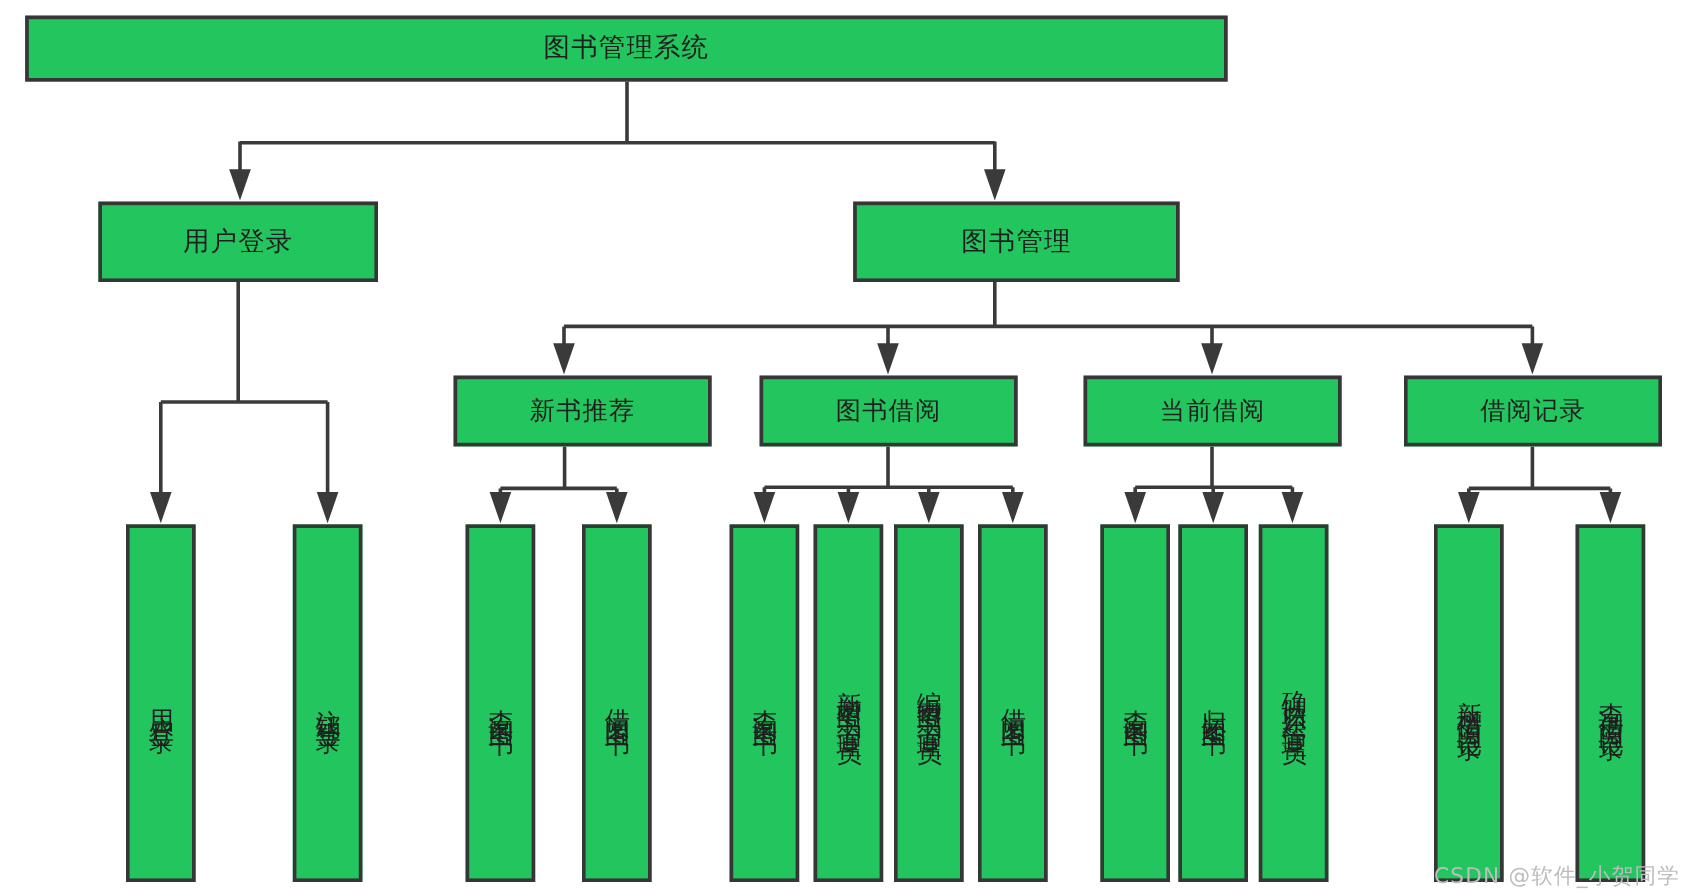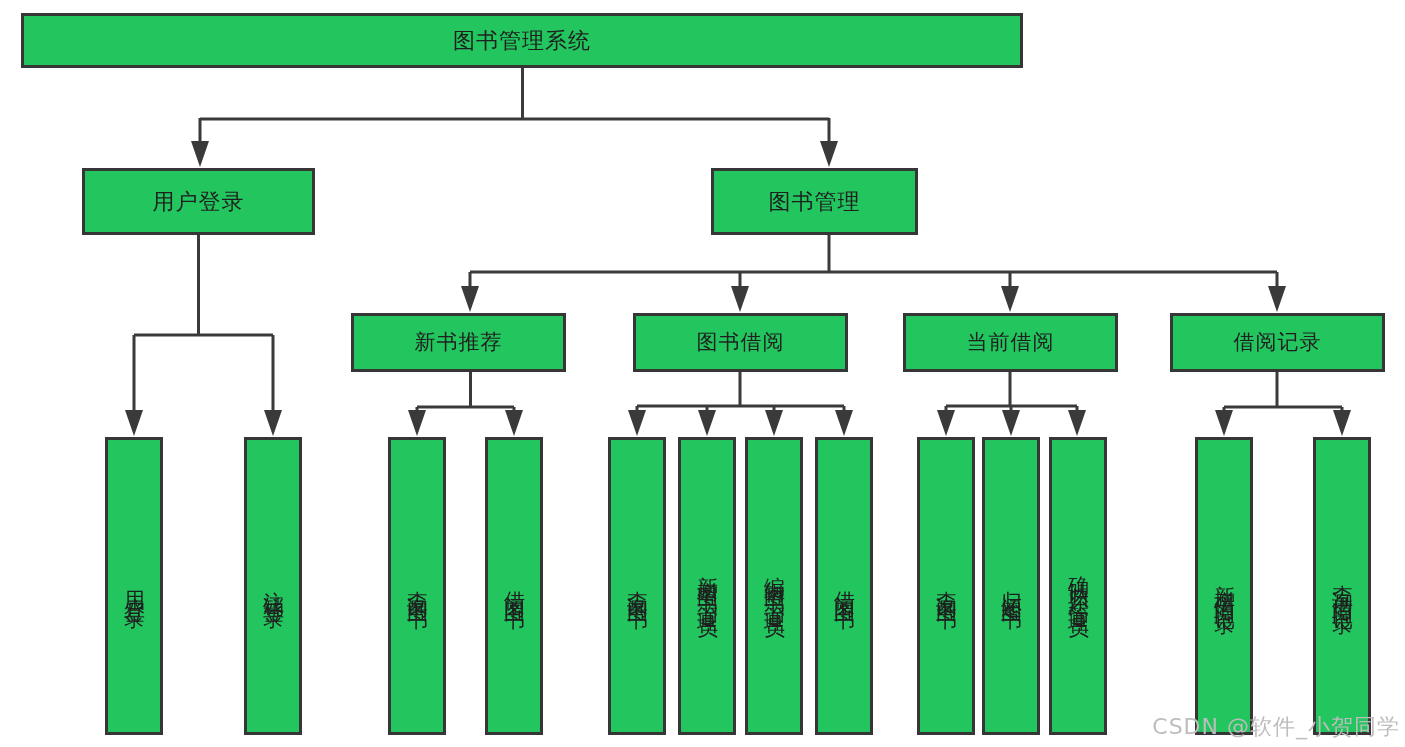--- a/index.html
+++ b/index.html
@@ -26,33 +26,33 @@
   .h-node{font-size:21px;letter-spacing:1px;}
   .v-node{
     width:58px;height:298px;top:437px;
     font-size:21px;
     writing-mode:vertical-rl;
     letter-spacing:6px;
     padding:6px 0;
   }
   #root-box{left:21px;top:13px;width:1002px;height:55px;font-size:22px;}
   #branch-user{left:82px;top:168px;width:233px;height:67px;font-size:22px;}
-  #branch-book{left:711px;top:168px;width:207px;height:67px;font-size:22px;}
+  #branch-book{left:711px;top:168px;width:272px;height:67px;font-size:22px;}
   .module{top:313px;width:215px;height:59px;font-size:21px;}
-  #mod-0{left:351px;} #mod-1{left:633px;} #mod-2{left:903px;} #mod-3{left:1170px;text-align:right;}
+  #mod-0{left:378px;} #mod-1{left:633px;} #mod-2{left:903px;} #mod-3{left:1170px;text-align:right;}
   #leaf-0{left:105px;} #leaf-1{left:244px;}
   #leaf-2{left:388px;} #leaf-3{left:485px;}
   #leaf-4{left:608px;} #leaf-5{left:678px;} #leaf-6{left:745px;} #leaf-7{left:815px;}
   #leaf-8{left:917px;} #leaf-9{left:982px;} #leaf-10{left:1049px;}
   #leaf-11{left:1195px;} #leaf-12{left:1313px;}
   #connectors{position:absolute;left:0;top:0;z-index:1;pointer-events:none;}
   #watermark{
     position:absolute;
     right:5px;bottom:5px;
-    font-size:22px;
+    font-size:18px;
     color:#bdbdbd;
     letter-spacing:1px;
     z-index:6;
     white-space:nowrap;
     margin-top:16px;
   }
 </style>
 </head>
 <body>
 

